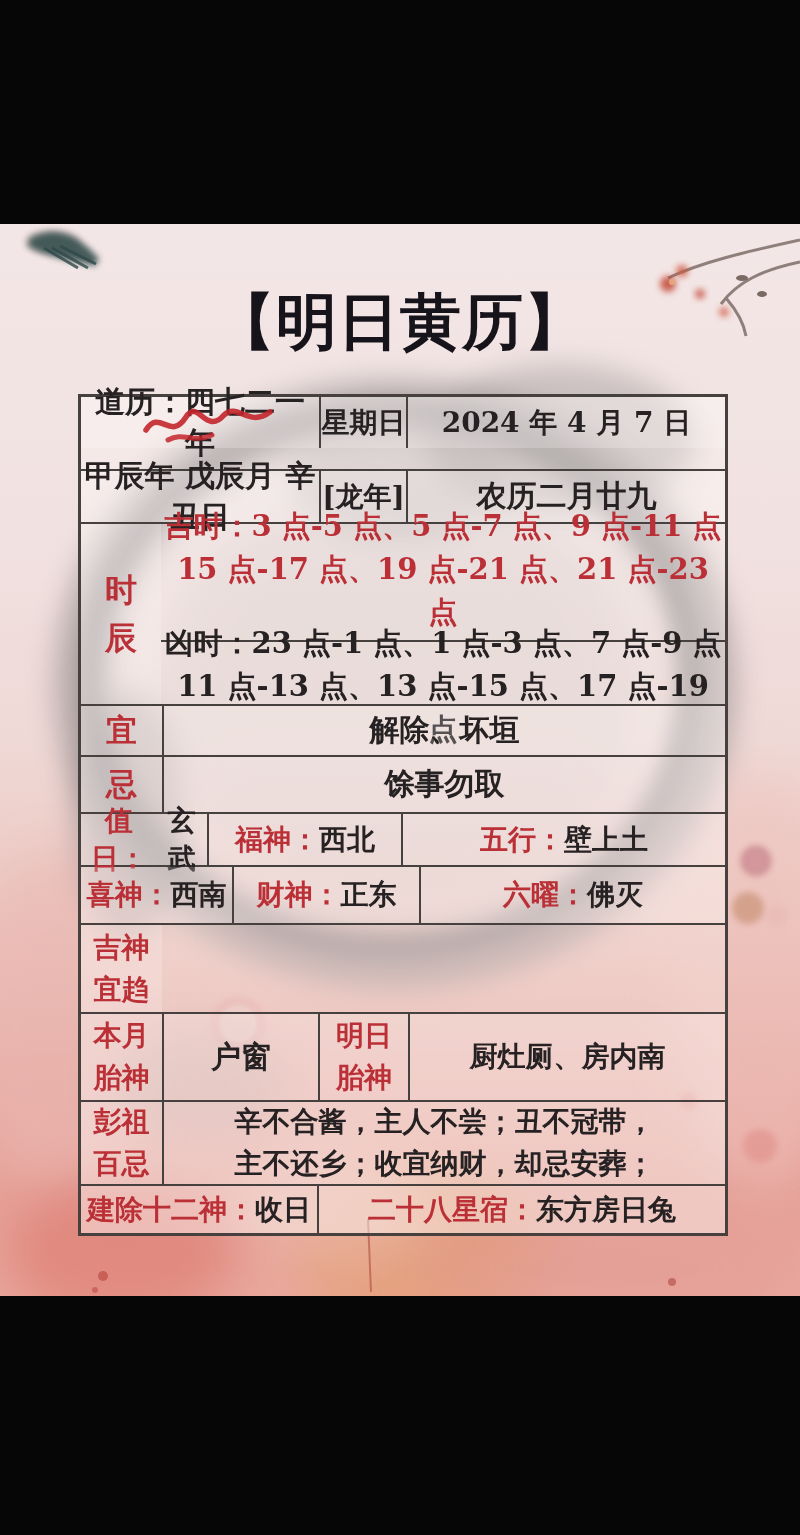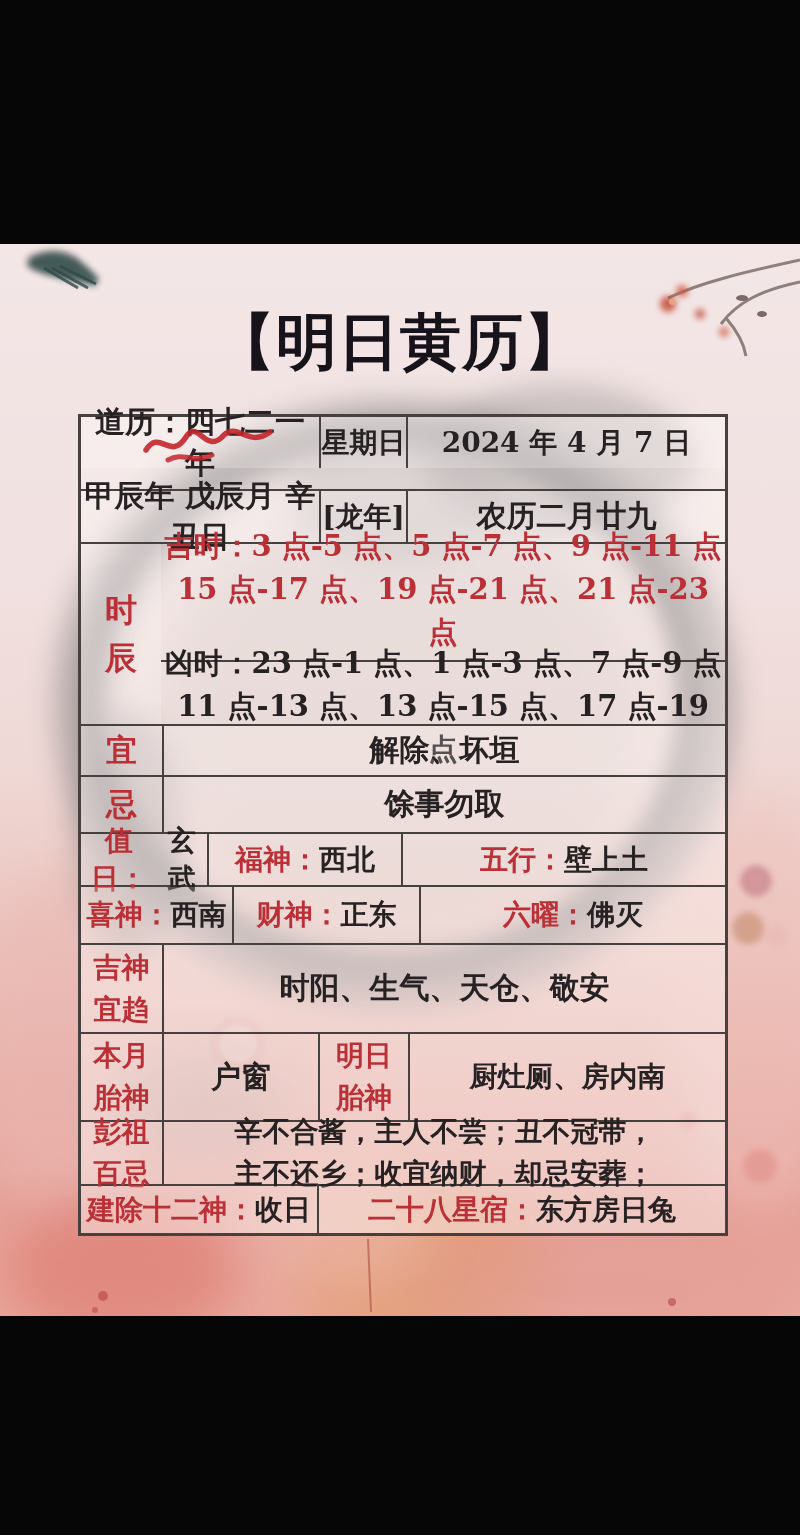--- a/index.html
+++ b/index.html
@@ -1,19 +1,19 @@
 <!DOCTYPE html>
 <html><head>
 <meta charset="utf-8">
 <style>
   html,body{margin:0;padding:0;}
   body{width:800px;height:1535px;background:#000;font-family:"DejaVu Serif","Liberation Serif",serif;}
   .stage{position:relative;width:800px;height:1535px;background:#060606;overflow:hidden;}
   .artwork{
-    position:absolute;left:0;top:244px;width:800px;height:1072px;overflow:hidden;
+    position:absolute;left:0;top:224px;width:800px;height:1072px;overflow:hidden;
     background:linear-gradient(180deg,#f3e6e6 0%,#f1e2e1 28%,#efd9d6 48%,#ecc6c0 64%,#e8aea6 78%,#e5a097 90%,#e9a89d 100%);
   }
   .bg-svg{position:absolute;left:0;top:0;width:800px;height:1072px;}
   .title{
     position:absolute;top:64px;left:0;width:100%;text-align:center;
     font-size:61px;font-weight:bold;color:#17131a;letter-spacing:1px;line-height:1.1;
   }
   .almanac{
     position:absolute;left:78px;top:170px;width:650px;box-sizing:border-box;
     border:3px solid #46403f;background:rgba(253,247,246,0.30);
@@ -181,35 +181,34 @@
         <div class="cell grow">
           <span class="t-red">六曜：</span>
             <span class="t-black">佛灭</span>
         </div>
       </div>
 
       <div class="row" style="height:89px;">
         <div class="cell" style="width:81px;">
           <div class="vlabel v4 t-red">吉神宜趋</div>
         </div>
-        <div class="cell grow fs30">时阳、生气、天仓、敬安</div>
       </div>
 
       <div class="row" style="height:88px;">
         <div class="cell" style="width:81px;">
           <div class="vlabel v4 t-red">本月胎神</div>
         </div>
         <div class="cell fs30" style="width:156px;">户窗</div>
         <div class="cell" style="width:90px;">
           <div class="vlabel v4 t-red">明日胎神</div>
         </div>
         <div class="cell grow">厨灶厕、房内南</div>
       </div>
 
-      <div class="row" style="height:64px;">
+      <div class="row" style="height:84px;">
         <div class="cell" style="width:81px;">
           <div class="vlabel v4 t-red">彭祖百忌</div>
         </div>
         <div class="cell grow">
           <div class="stack" style="font-size:28px;line-height:42px;">
             <div>辛不合酱，主人不尝；丑不冠带，</div>
             <div>主不还乡；收宜纳财，却忌安葬；</div>
           </div>
         </div>
       </div>

